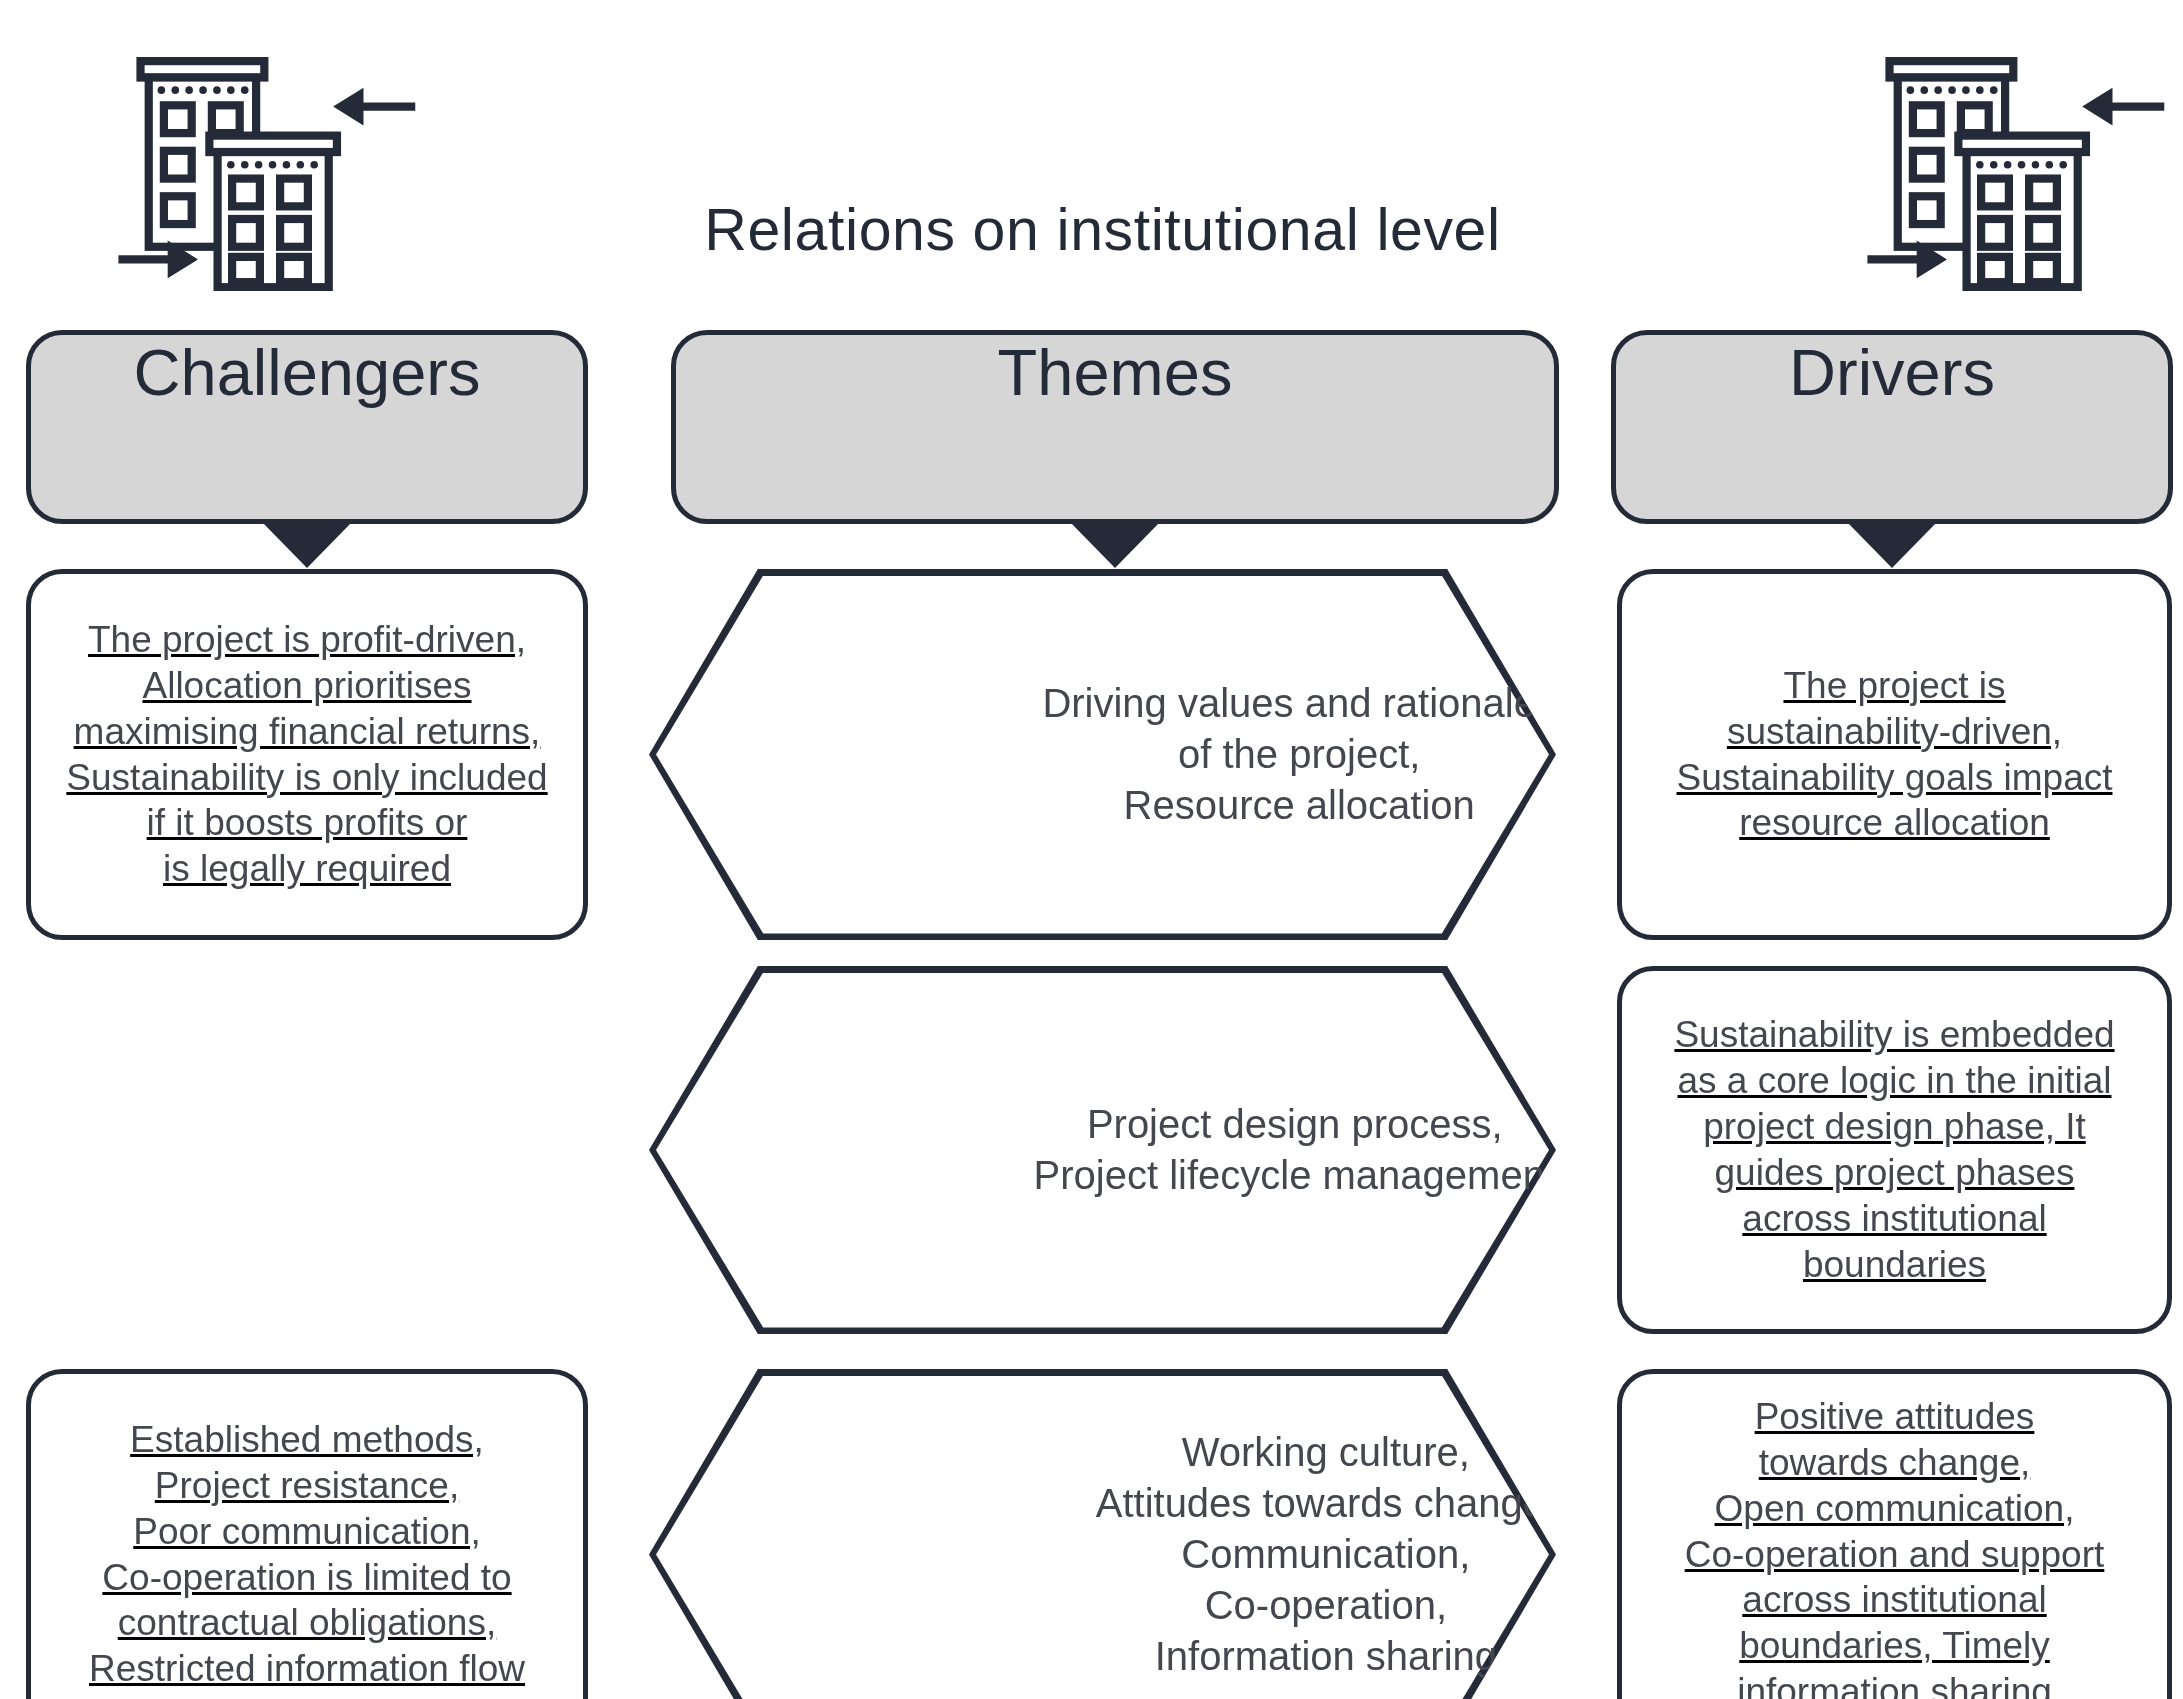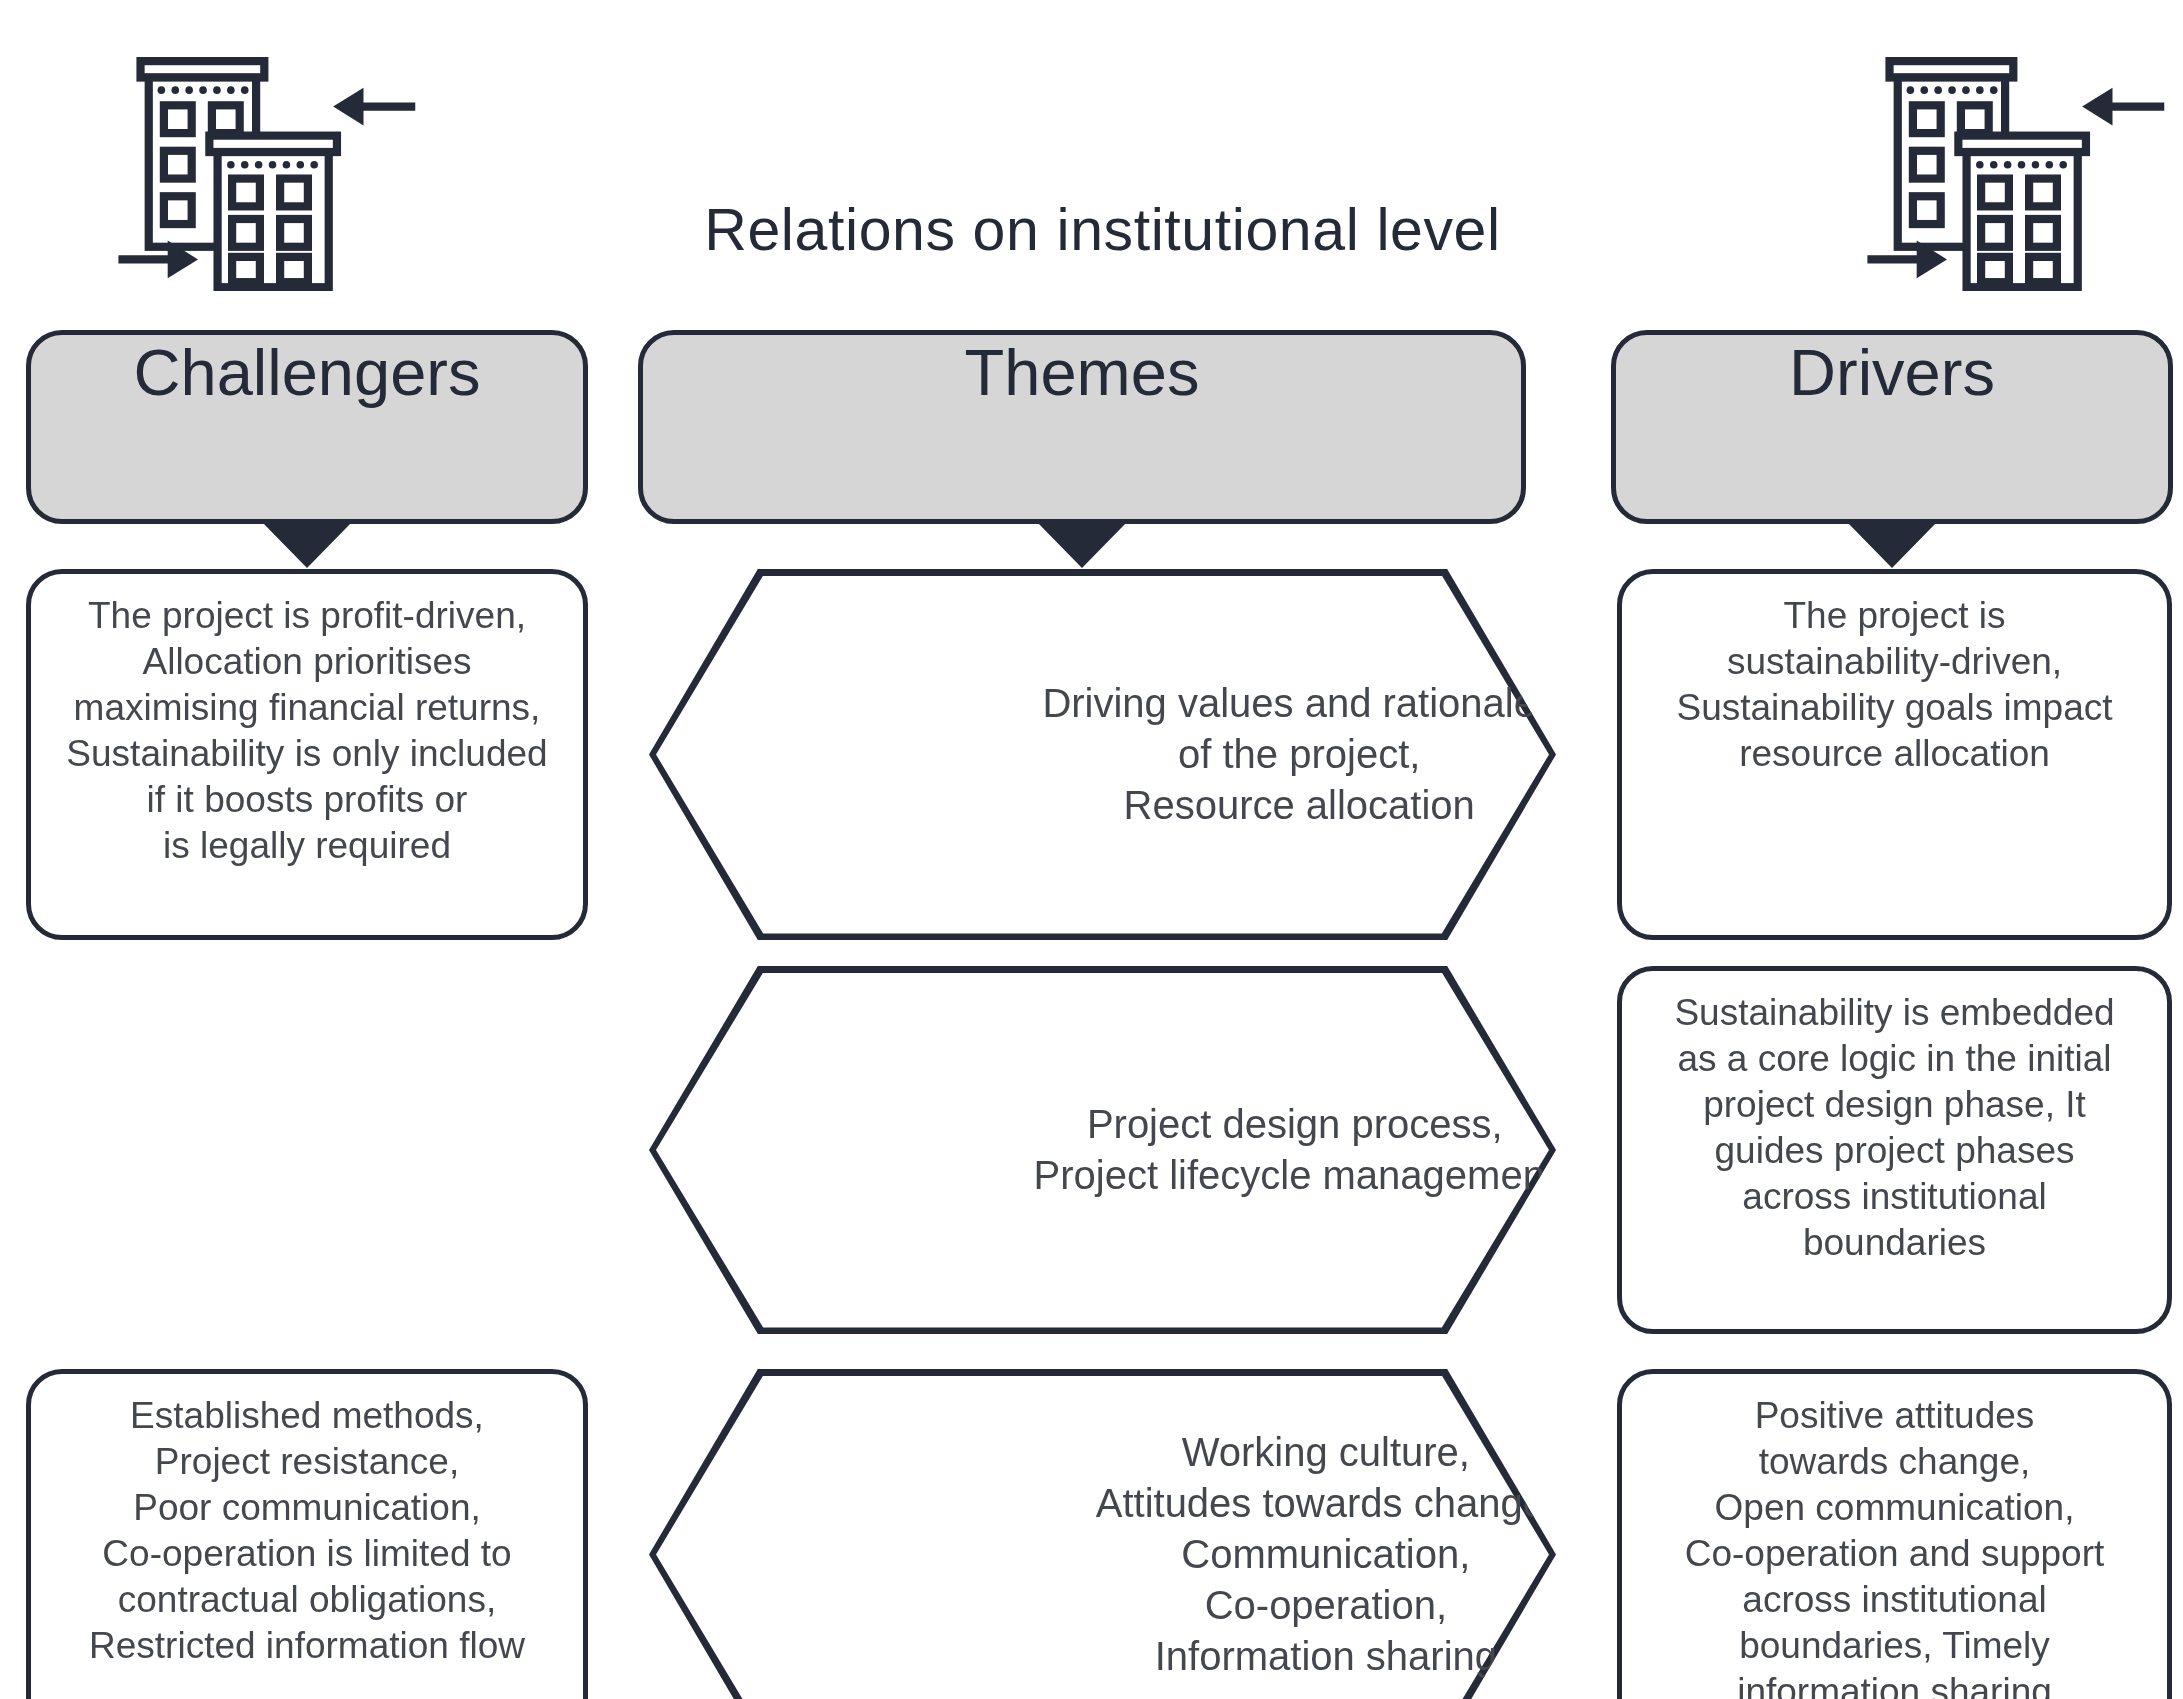--- a/index.html
+++ b/index.html
@@ -48,44 +48,45 @@
     border: 5.2px solid var(--ink);
     border-radius: 36px;
     display: flex;
     align-items: flex-start;
     justify-content: center;
     font-size: 65px;
     font-weight: 400;
     color: var(--ink);
   }
   .hdr-0 { left: 26px;   width: 562px;  }
-  .hdr-1 { left: 638px; width: 888px; }
+  .hdr-1 { left: 671px; width: 888px; }
   .hdr-2 { left: 1611px; width: 562px;  }
   .tail {
     position: absolute;
     bottom: -49px;
     left: 50%;
     transform: translateX(-50%);
     width: 0; height: 0;
     border-left: 45px solid transparent;
     border-right: 45px solid transparent;
     border-top: 46px solid var(--ink);
   }
 
   
   .box {
     position: absolute;
     background: #ffffff;
     border: 5.8px solid var(--ink);
     border-radius: 36px;
     display: flex;
-    align-items: flex-start;
+    align-items: center;
     justify-content: center;
     text-align: center;
     padding: 19.4px 26px;
+    text-decoration: underline;
   }
   .box p, .hex p {
     margin: 0;
     white-space: pre-line;
     font-size: 37px;
     line-height: 1.24;
     color: var(--body-text);
   }
   .col-0 { left: 26px;   width: 562px; }
   .col-2 { left: 1617px; width: 555px; }

